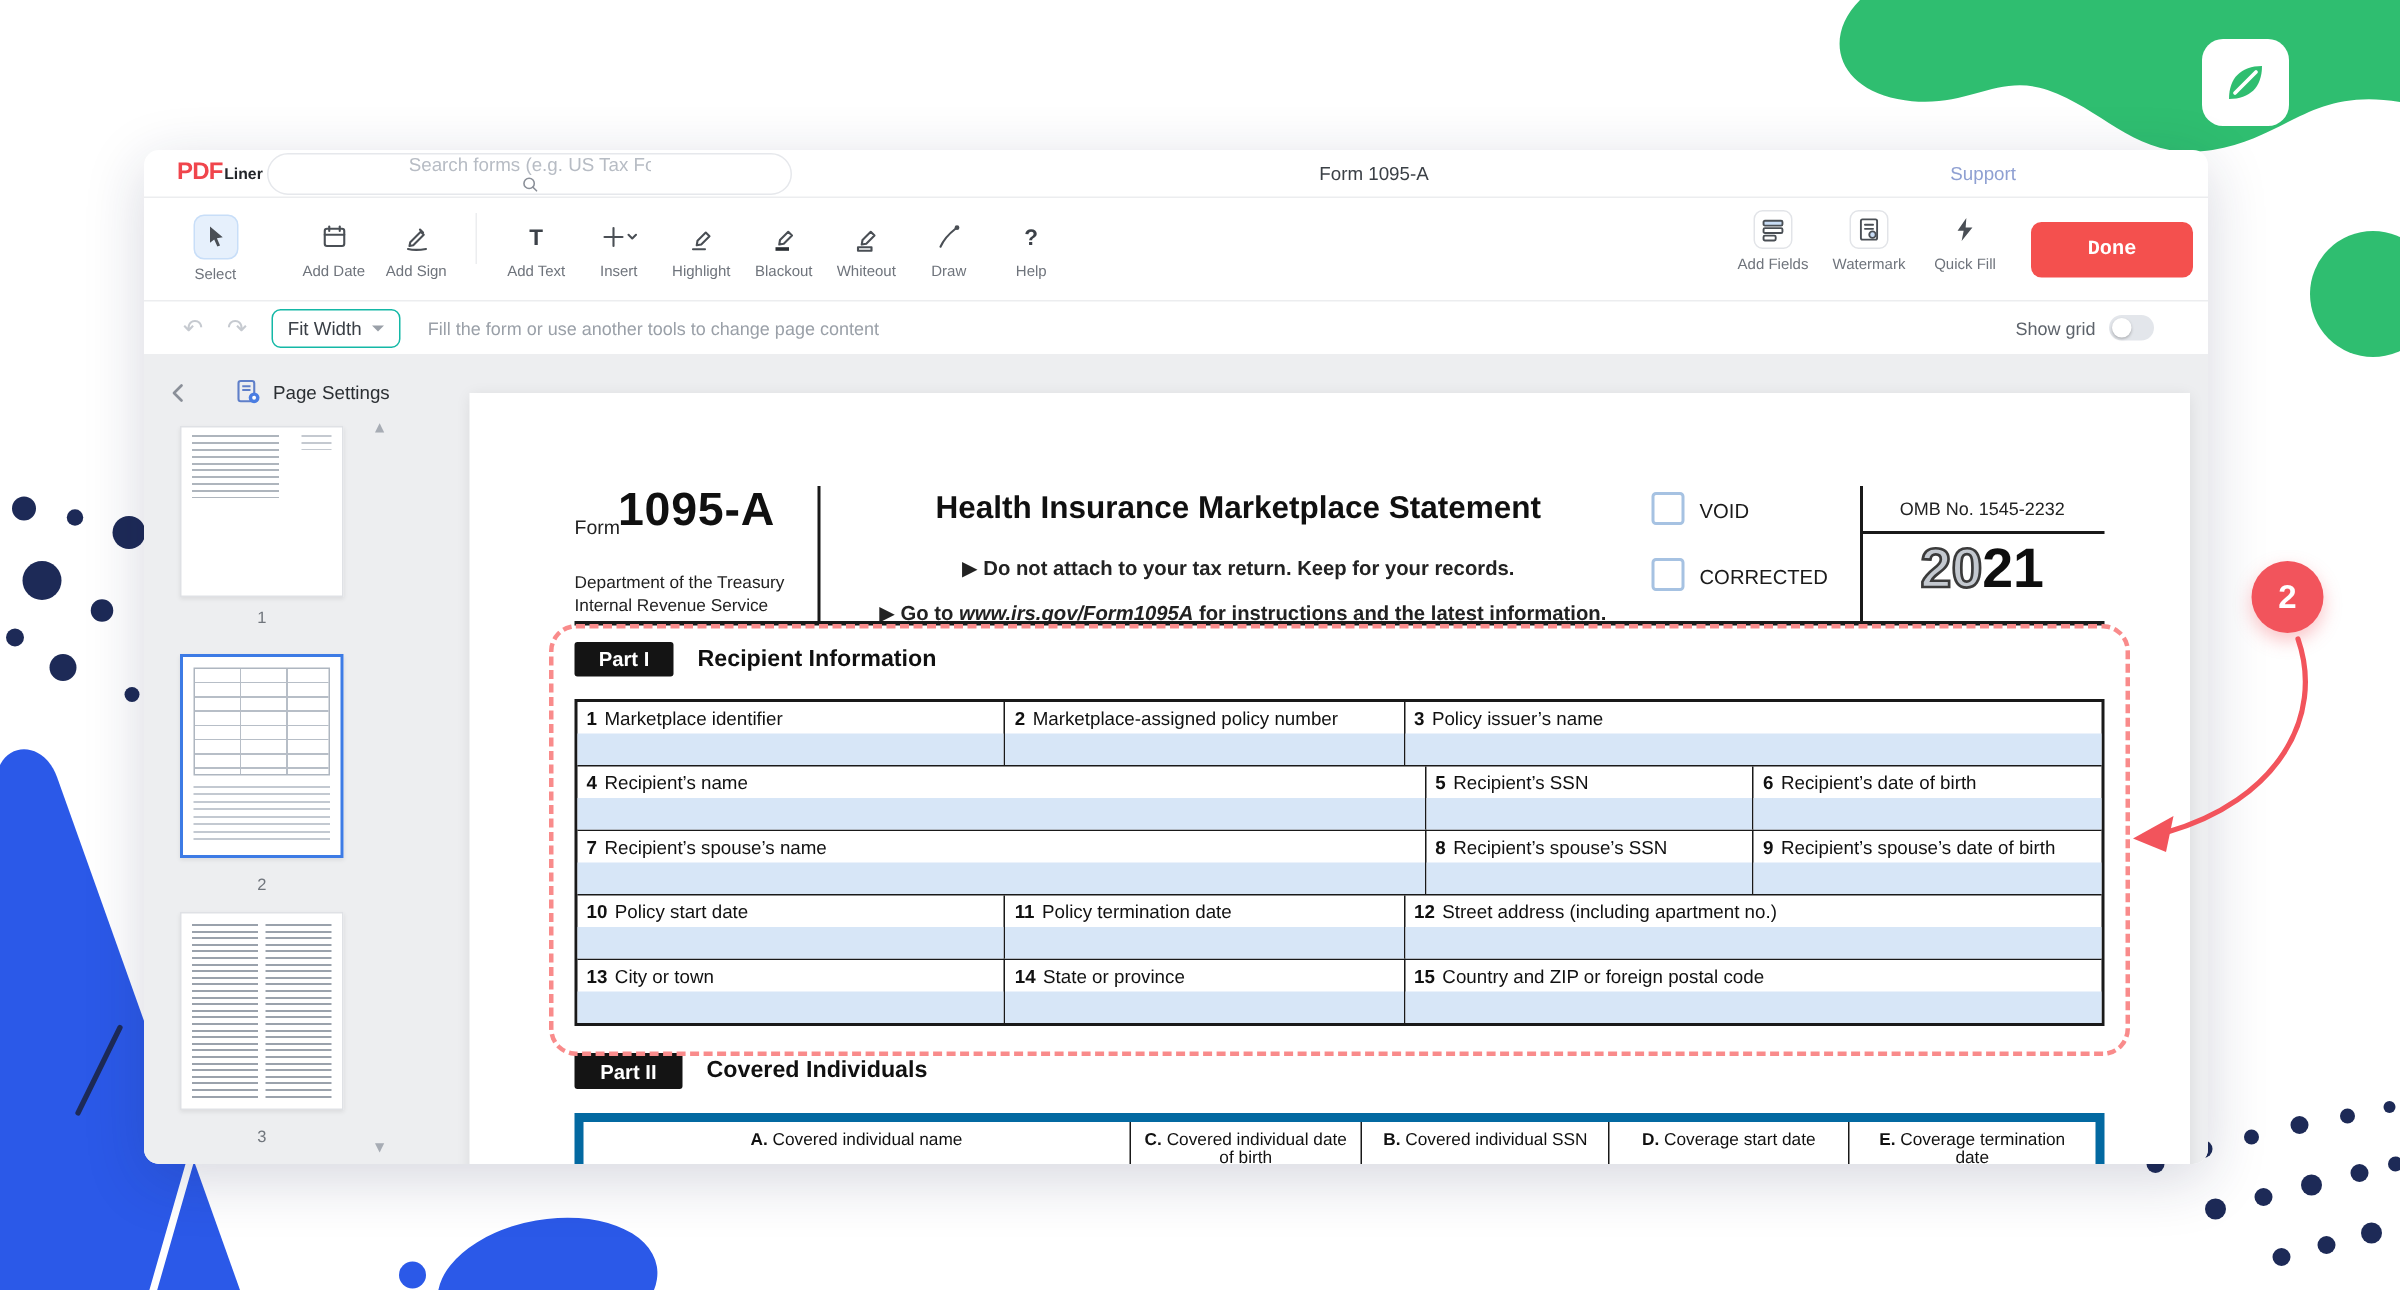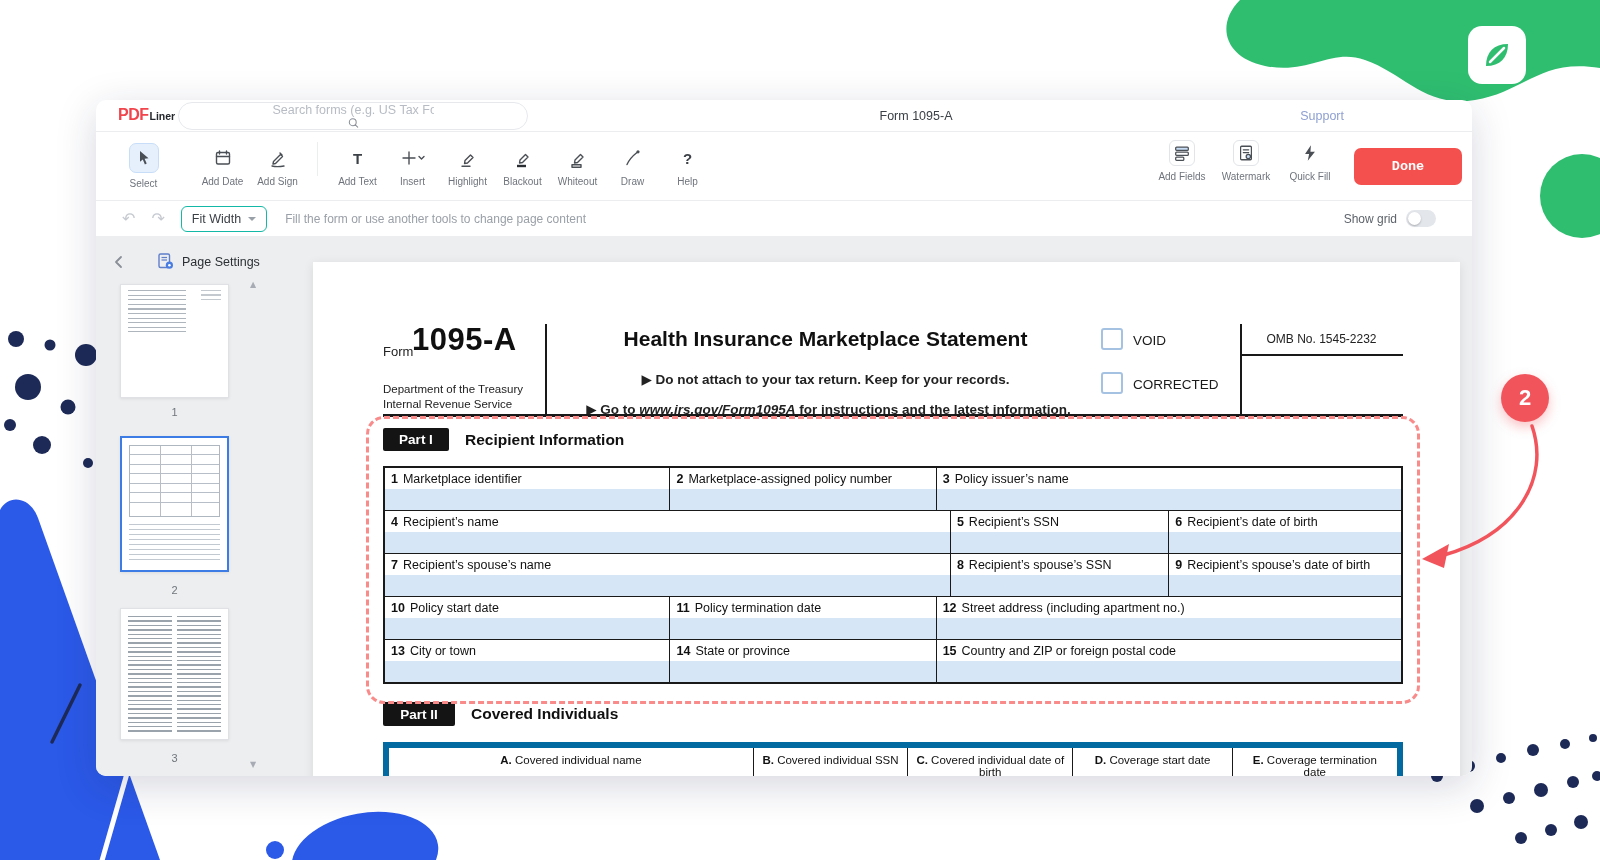--- a/index.html
+++ b/index.html
@@ -406,20 +406,23 @@
       </div>
 
       <div class="abs cbx" style="left:788px;top:66px;"></div>
       <span class="abs cbx-lb" style="left:820px;top:71px;">VOID</span>
       <div class="abs cbx" style="left:788px;top:110px;"></div>
       <span class="abs cbx-lb" style="left:820px;top:115px;">CORRECTED</span>
 
       <div class="abs vline" style="left:927px;top:62px;height:92px;"></div>
       <div class="abs f-omb">OMB No. 1545-2232</div>
       <div class="abs f-omb-line"></div>
+      <div class="abs f-year">
+        <span class="yr-outline">20</span><span class="yr-solid">21</span>
+      </div>
       <div class="abs f-rule"></div>
 
       <div class="abs part-badge" style="left:70px;top:166px;width:66px;height:23px;">Part I</div>
       <span class="abs part-title" style="left:152px;top:169px;">Recipient Information</span>
 
       <div class="p1table">
         <div class="prow typeA">
           <div class="pcell">
             <div class="plabel">
                 <b>1</b>
@@ -534,22 +537,22 @@
             <div class="pinput"></div>
           </div>
         </div>
       </div>
 
       <div class="abs part-badge" style="left:70px;top:440px;width:72px;height:24px;">Part II</div>
       <span class="abs part-title" style="left:158px;top:443px;">Covered Individuals</span>
 
       <div class="p2table">
         <div class="p2cell"><b>A.</b> <span>Covered individual name</span></div>
+        <div class="p2cell"><b>C.</b> <span>Covered individual date of birth</span></div>
         <div class="p2cell"><b>B.</b> <span>Covered individual SSN</span></div>
-        <div class="p2cell"><b>C.</b> <span>Covered individual date of birth</span></div>
         <div class="p2cell"><b>D.</b> <span>Coverage start date</span></div>
         <div class="p2cell"><b>E.</b> <span>Coverage termination date</span></div>
       </div>
     </div>
   </div>
 
   <div class="tutor-box"></div>
 </div>
 
 <div class="callout-badge">

